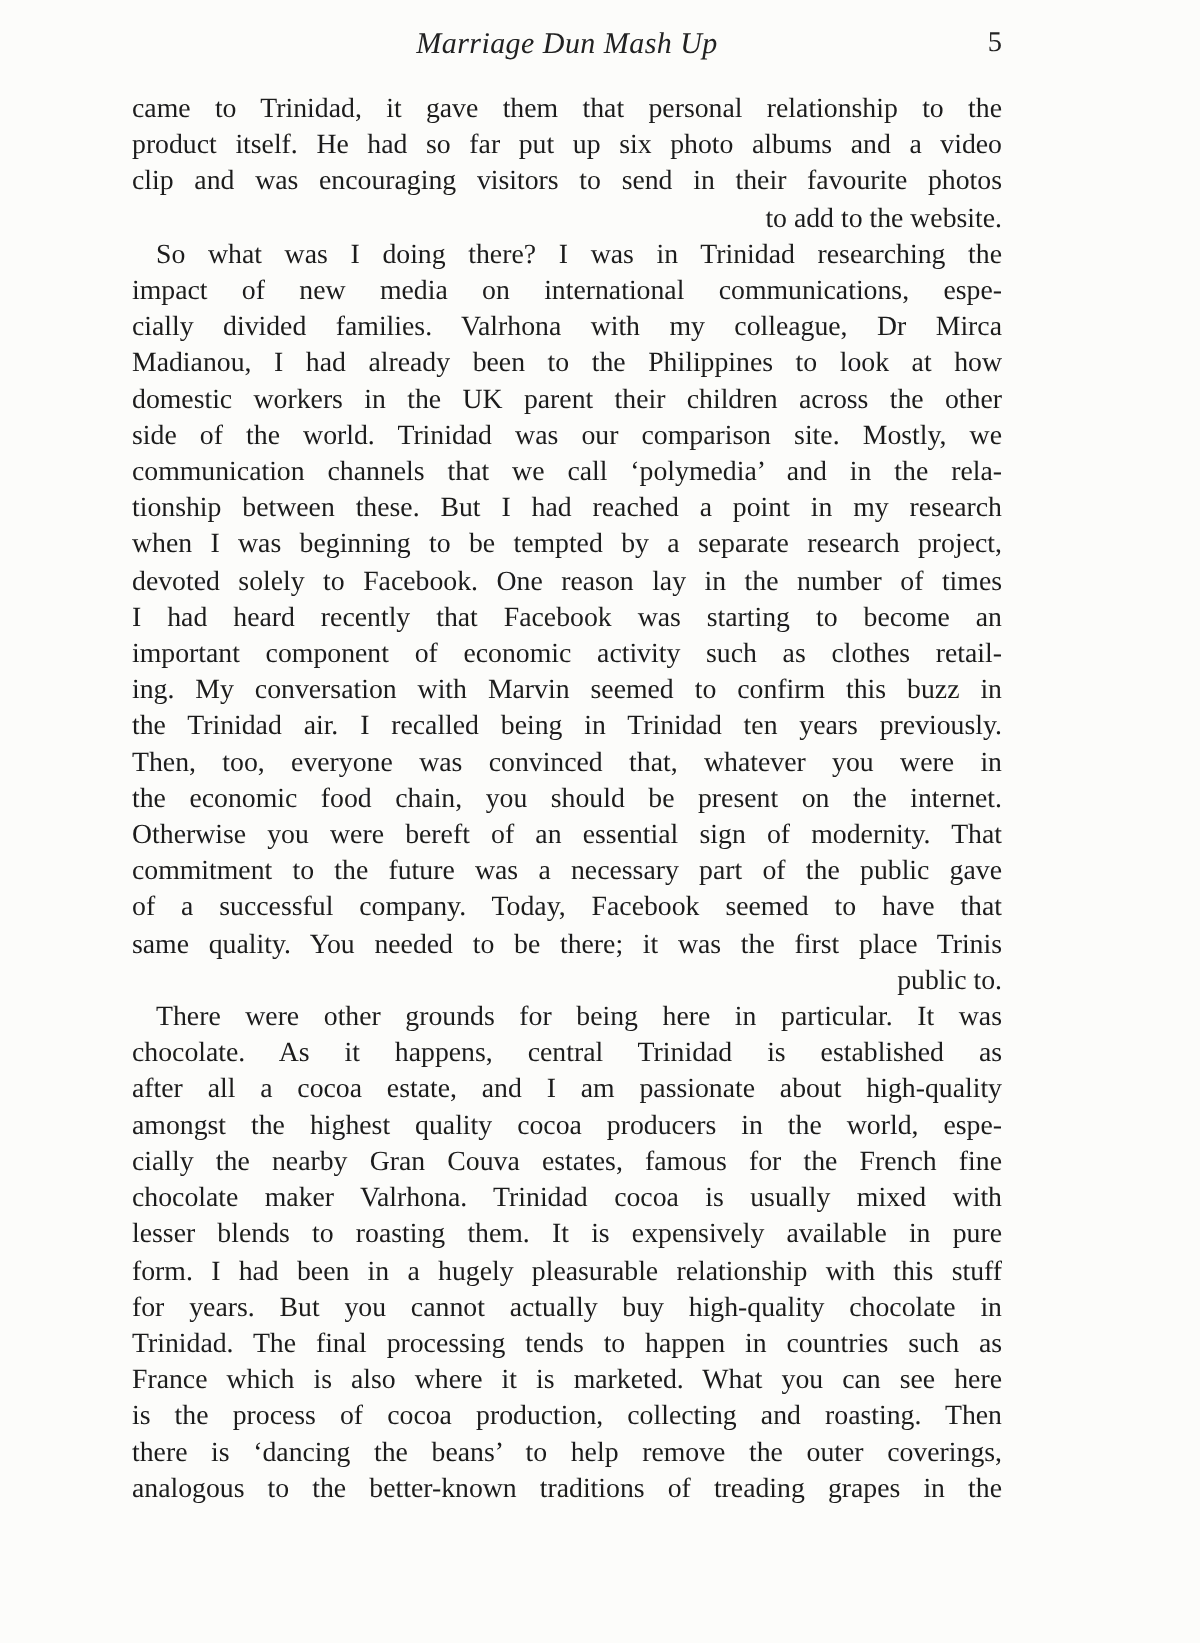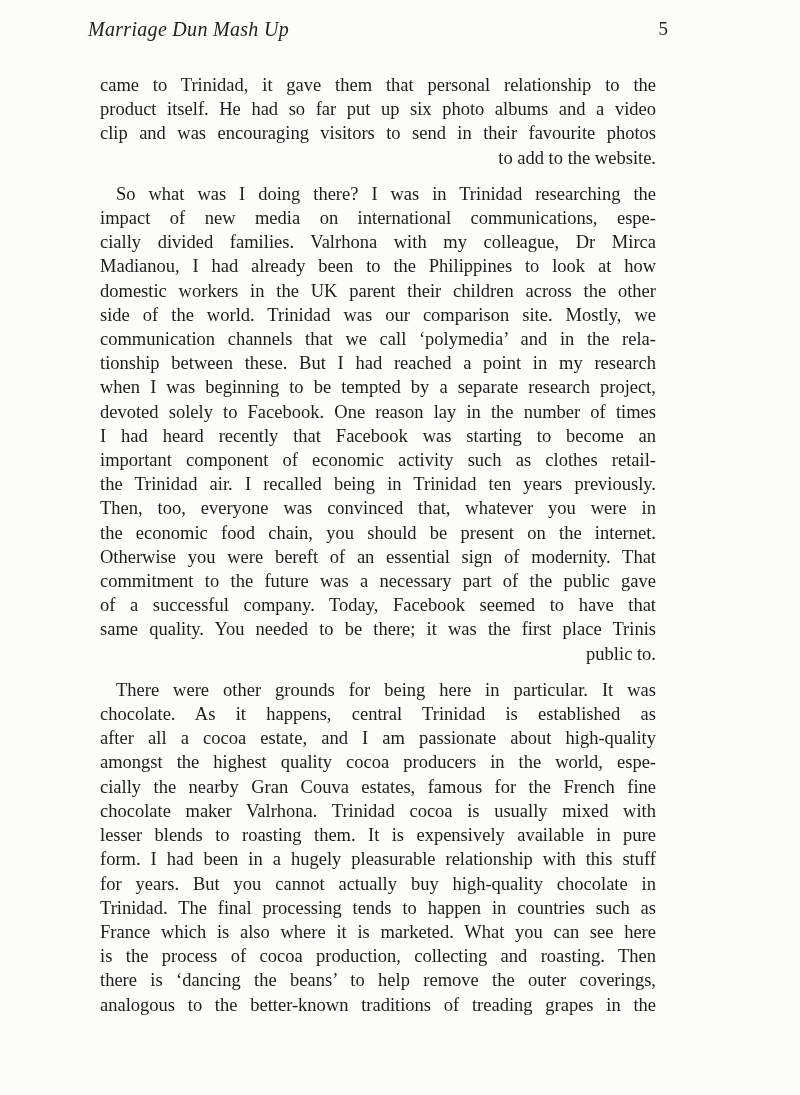--- a/index.html
+++ b/index.html
@@ -17,21 +17,21 @@
   }
   .running-header {
     position: absolute;
     top: 18px;
     left: 88px;
     width: 580px;
     height: 26px;
   }
   .header-title {
     display: block;
-    text-align: left;
+    text-align: center;
     font-style: italic;
     font-size: 20px;
     letter-spacing: 0.3px;
     color: #222;
   }
   .page-number {
     position: absolute;
     top: 0;
     right: 0;
     font-size: 19px;
@@ -41,21 +41,21 @@
   .page-body {
     position: absolute;
     top: 61px;
     left: 88px;
     width: 580px;
     font-size: 18.5px;
     line-height: 24.2px;
     color: #1c1c1c;
   }
   .paragraph {
-    margin: 12px;
+    margin: 0;
   }
   .line {
     text-align: right;
     white-space: normal;
   }
   .line.j {
     text-align: justify;
     text-align-last: justify;
   }
   .line.indent {
@@ -83,20 +83,21 @@
         <div class="line j">cially divided families. Valrhona with my colleague, Dr Mirca</div>
         <div class="line j">Madianou, I had already been to the Philippines to look at how</div>
         <div class="line j">domestic workers in the UK parent their children across the other</div>
         <div class="line j">side of the world. Trinidad was our comparison site. Mostly, we</div>
         <div class="line j">communication channels that we call ‘polymedia’ and in the rela-</div>
         <div class="line j">tionship between these. But I had reached a point in my research</div>
         <div class="line j">when I was beginning to be tempted by a separate research project,</div>
         <div class="line j">devoted solely to Facebook. One reason lay in the number of times</div>
         <div class="line j">I had heard recently that Facebook was starting to become an</div>
         <div class="line j">important component of economic activity such as clothes retail-</div>
+        <div class="line j">ing. My conversation with Marvin seemed to confirm this buzz in</div>
         <div class="line j">the Trinidad air. I recalled being in Trinidad ten years previously.</div>
         <div class="line j">Then, too, everyone was convinced that, whatever you were in</div>
         <div class="line j">the economic food chain, you should be present on the internet.</div>
         <div class="line j">Otherwise you were bereft of an essential sign of modernity. That</div>
         <div class="line j">commitment to the future was a necessary part of the public gave</div>
         <div class="line j">of a successful company. Today, Facebook seemed to have that</div>
         <div class="line j">same quality. You needed to be there; it was the first place Trinis</div>
         <div class="line">public to.</div>
       </div>
       <div class="paragraph">

